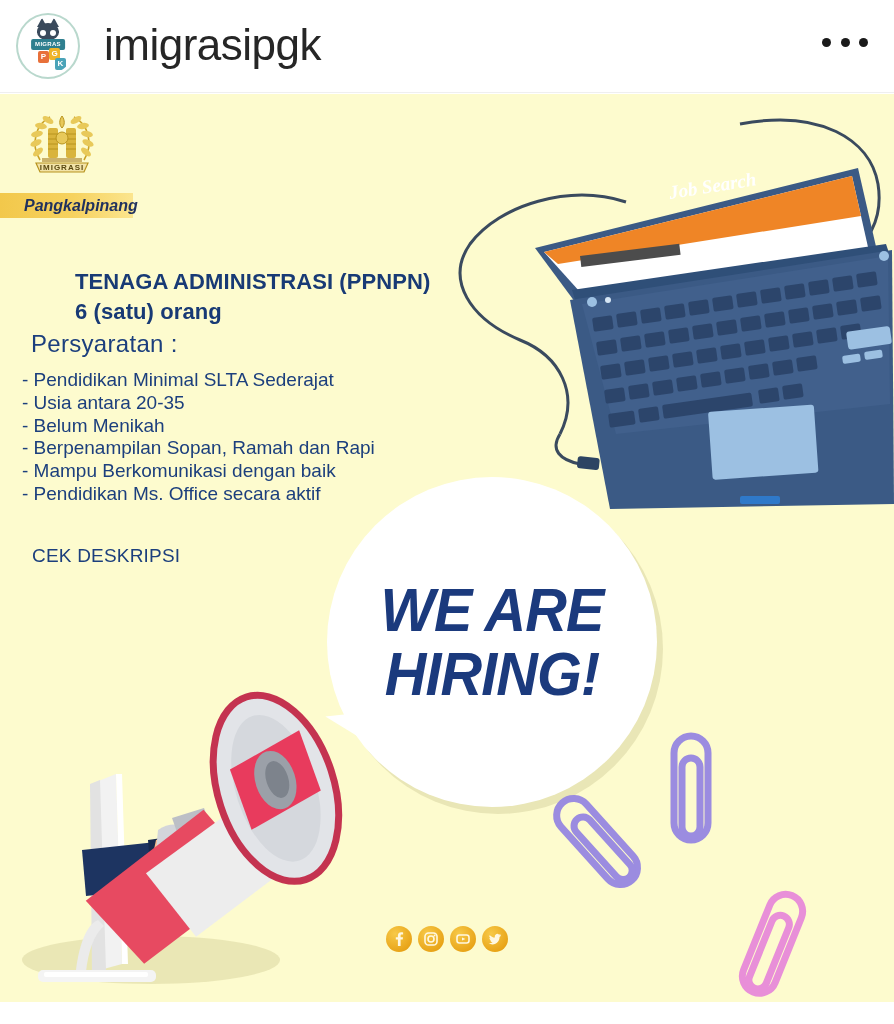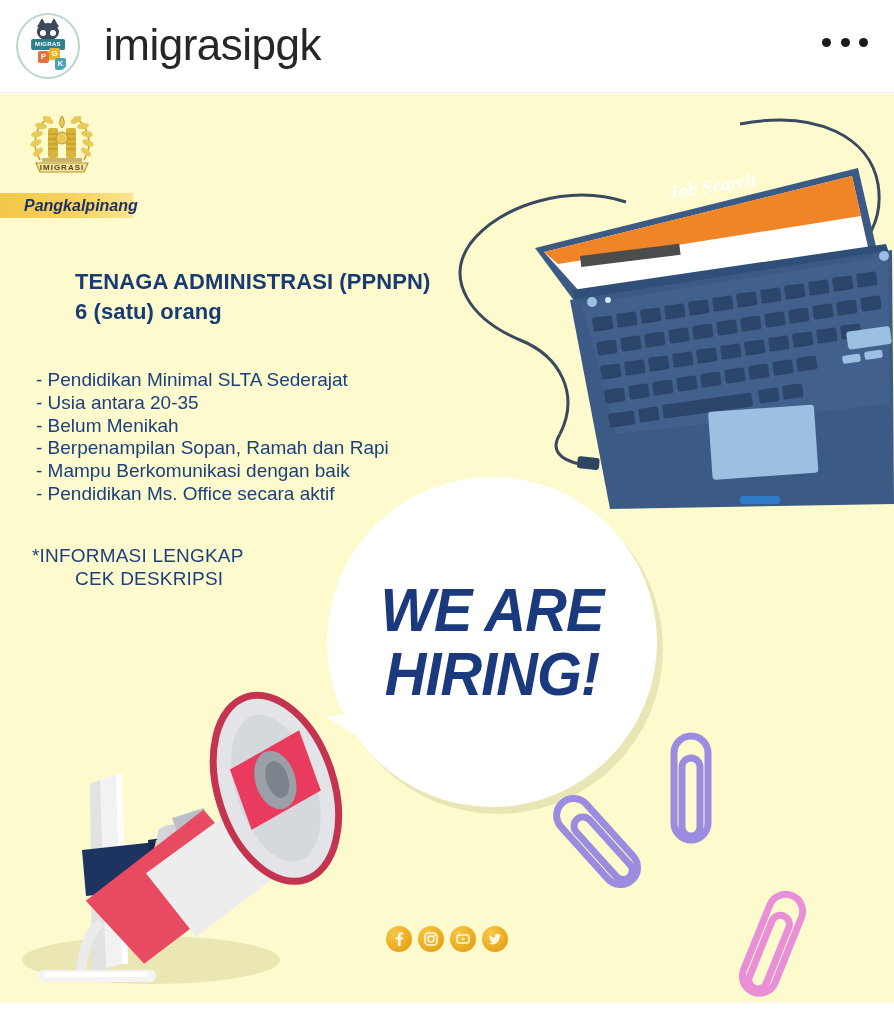--- a/index.html
+++ b/index.html
@@ -189,21 +189,21 @@
   .subhead {
     position: absolute;
     left: 31px; top: 236px;
     color: #1c3f7d;
     font-size: 24px;
     font-weight: normal;
     letter-spacing: .3px;
   }
   .req-list {
     position: absolute;
-    left: 36px; top: 275px;
+    left: 22px; top: 275px;
     list-style: none;
     margin: 0; padding: 0;
     color: #1c3f7d;
     font-size: 19px;
     line-height: 22.8px;
   }
   .req-list li { white-space: nowrap; }
 
   .note {
     position: absolute;
@@ -471,32 +471,32 @@
       <rect x="268" y="308" width="106" height="68" rx="3" fill="#9cc0e2" transform="rotate(-4 268 308)"></rect>
       <rect x="300" y="392" width="40" height="8" rx="2" fill="#2f79c9"></rect>
     </svg>
   </div>
 
   <div class="headline">
     <div>TENAGA ADMINISTRASI (PPNPN)</div>
     <div>6 (satu) orang</div>
   </div>
 
+  <div class="subhead">Persyaratan :</div>
 
   <ul class="req-list">
     <li>- Pendidikan Minimal SLTA Sederajat</li>
     <li>- Usia antara 20-35</li>
     <li>- Belum Menikah</li>
     <li>- Berpenampilan Sopan, Ramah dan Rapi</li>
     <li>- Mampu Berkomunikasi dengan baik</li>
     <li>- Pendidikan Ms. Office secara aktif</li>
   </ul>
 
   <div class="note">
-    <div>*INFORMASI LENGKAP</div>
     <div>CEK DESKRIPSI</div>
   </div>
 
   <div class="bubble-shadow"></div>
   <div class="bubble-tail"></div>
   <div class="bubble"></div>
   <div class="bubble-text">
     <span>WE ARE</span>
     <span>HIRING!</span>
   </div>

